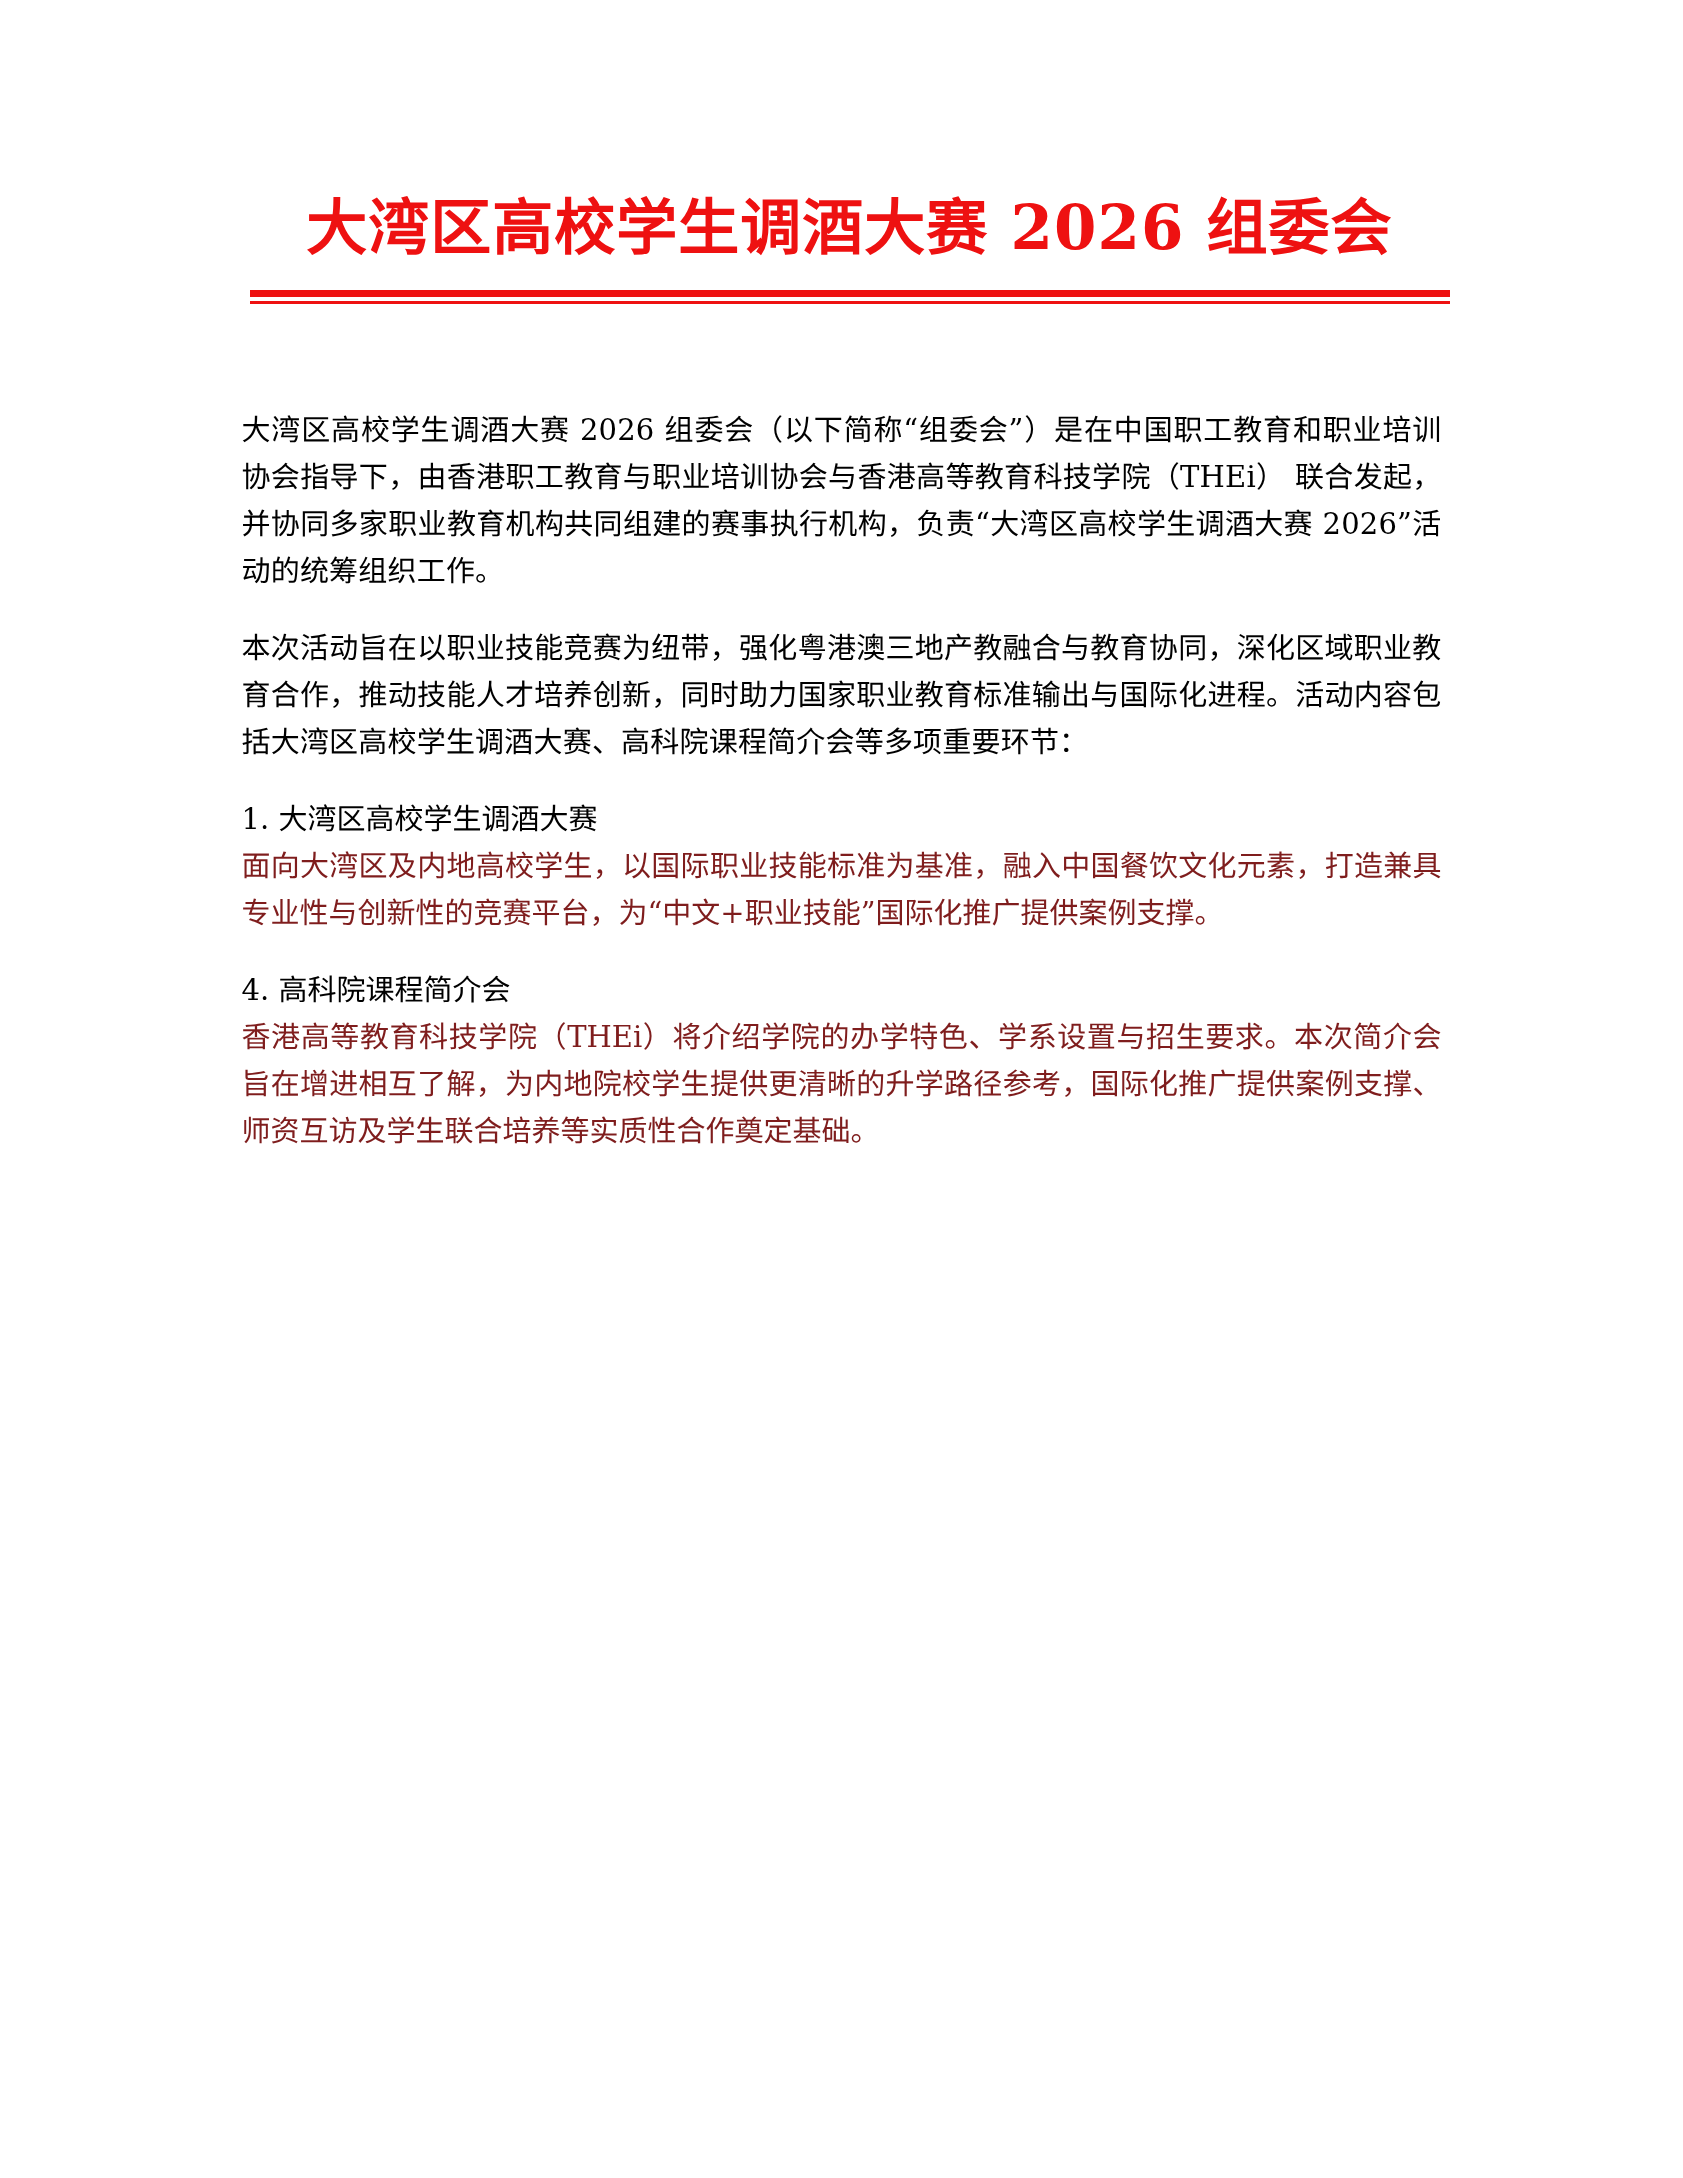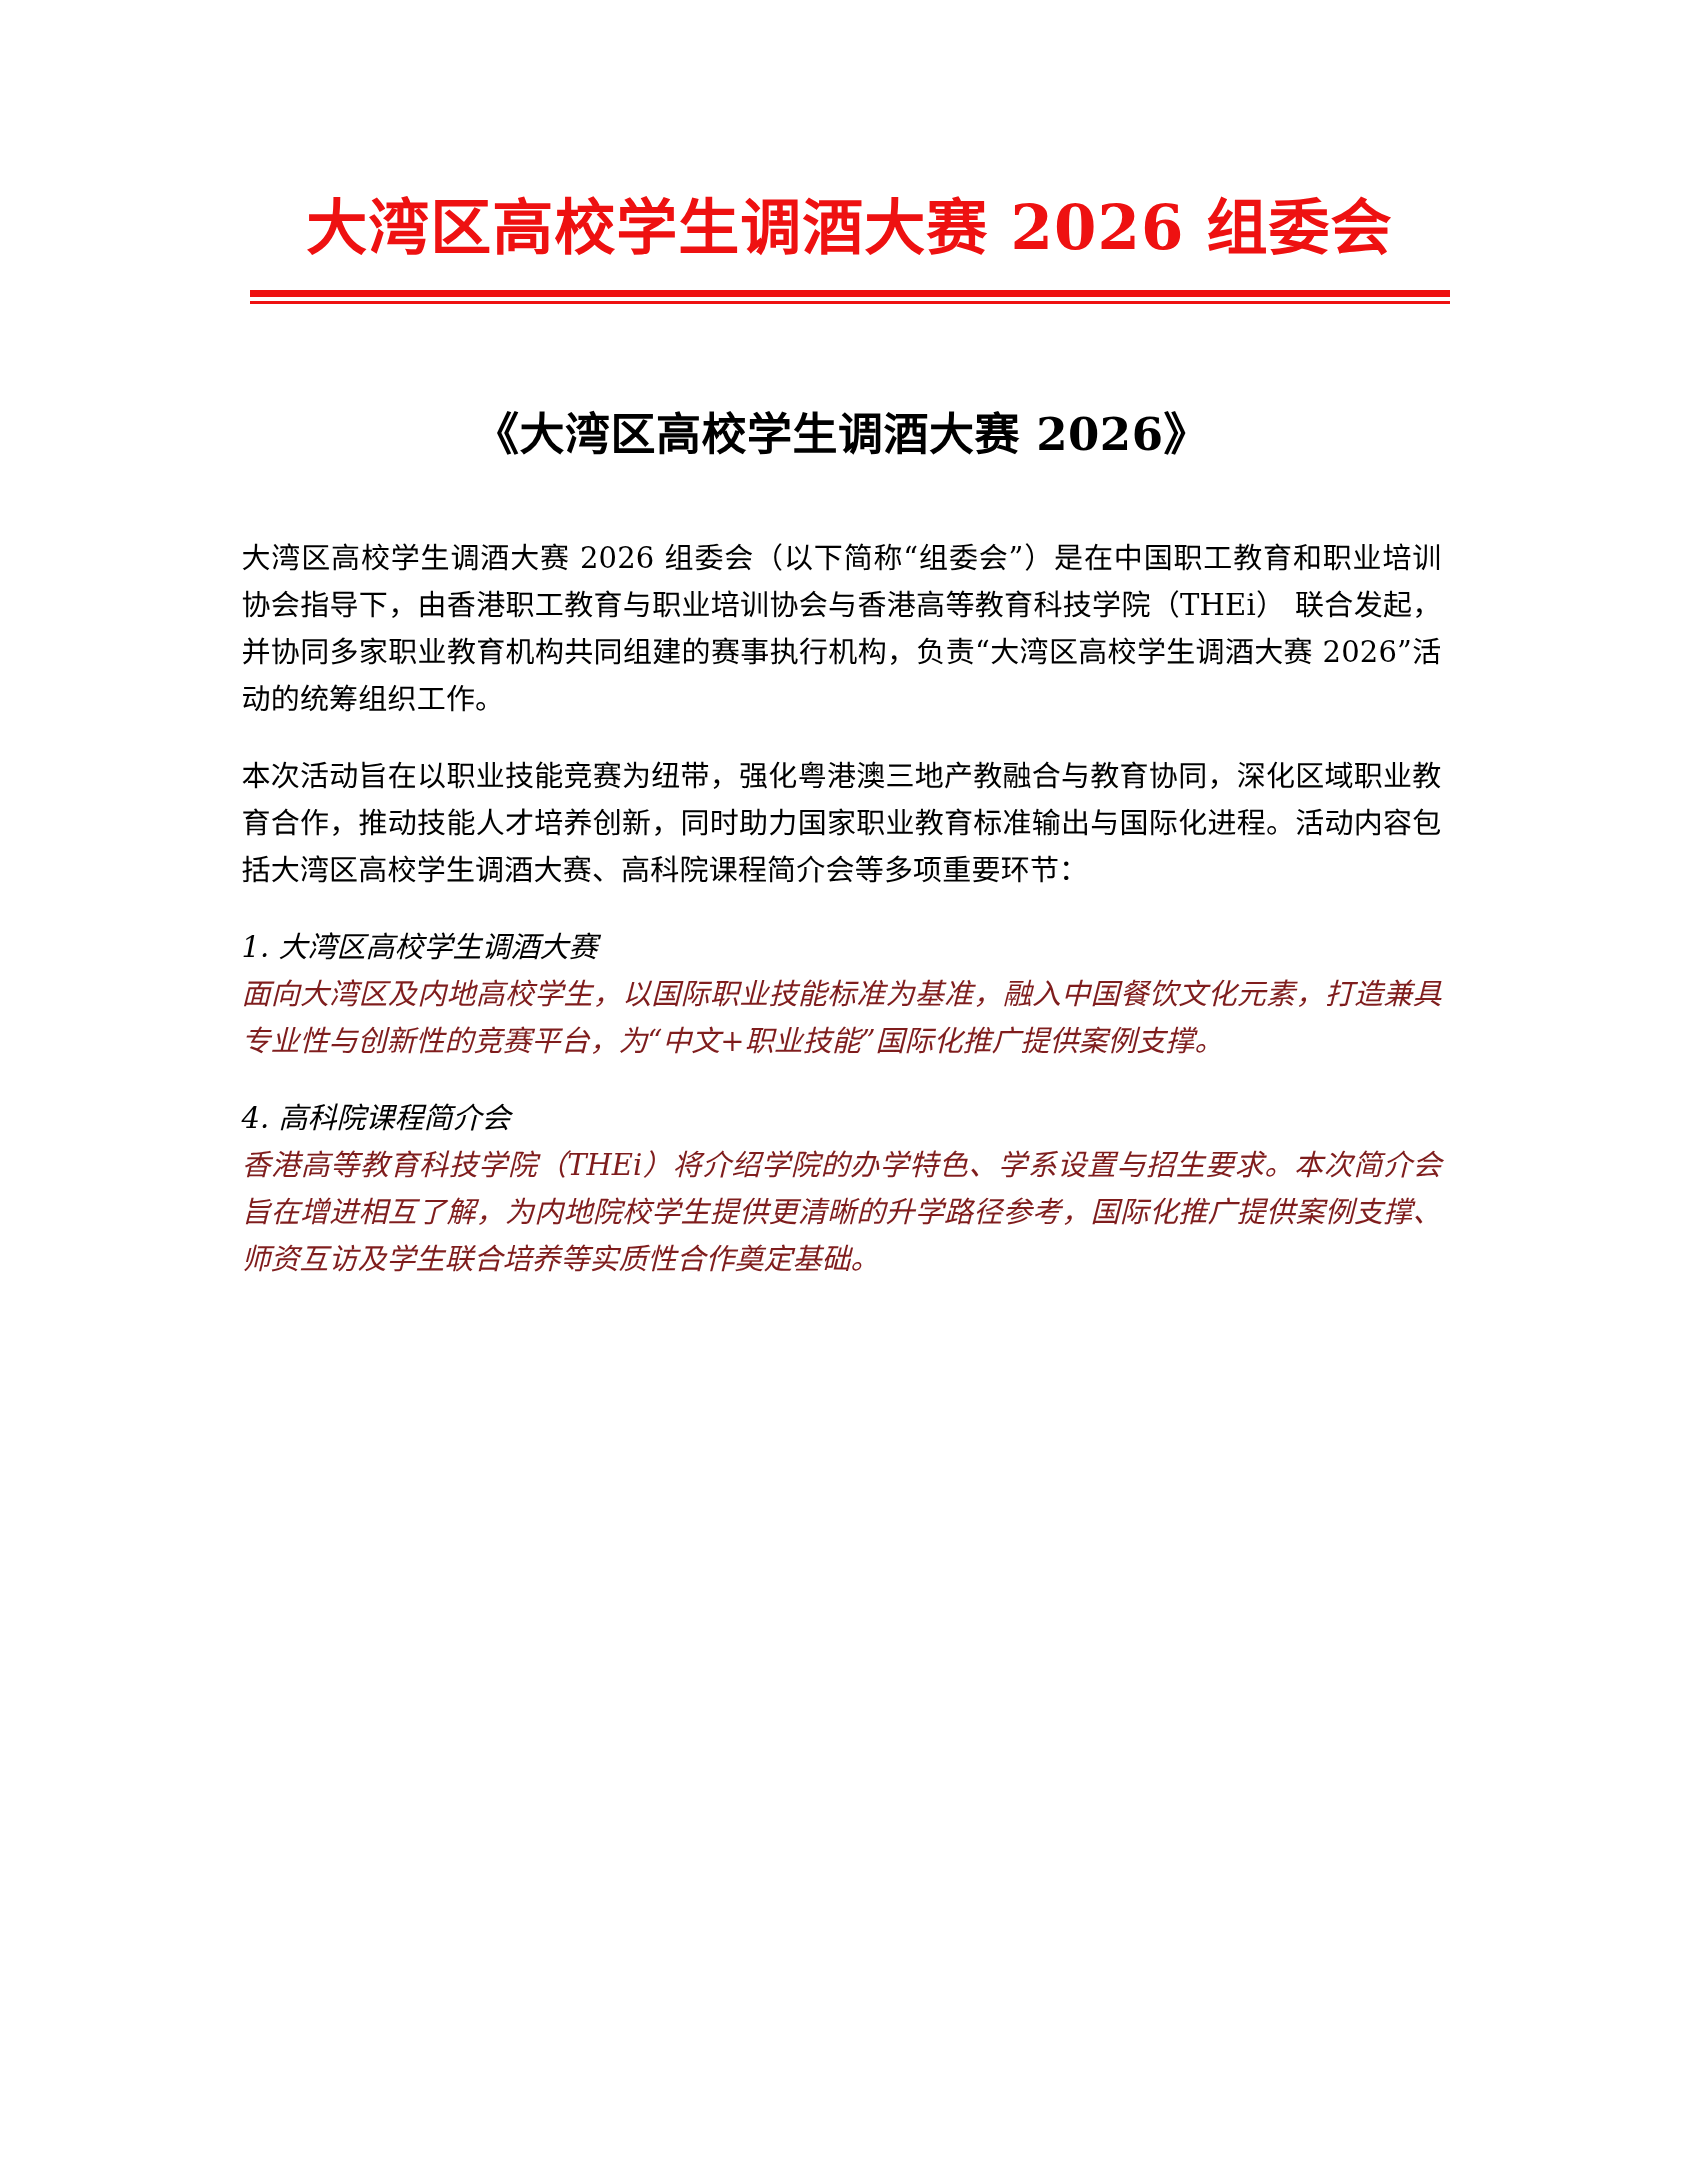--- a/index.html
+++ b/index.html
@@ -85,21 +85,20 @@
     color: #000000;
     margin: 0 0 30px 0;
     text-align: justify;
     text-justify: inter-ideograph;
     letter-spacing: 0.2px;
     word-break: break-all;
   }
 
   .section-block {
     margin: 0 0 30px 0;
-    font-style: italic;
   }
   .section-heading {
     font-family: "DejaVu Serif", "Liberation Serif", serif;
     font-size: 29px;
     line-height: 47px;
     color: #000000;
     margin: 0;
     white-space: nowrap;
   }
   .section-text {
@@ -122,21 +121,20 @@
     <h1 class="letterhead-title">大湾区高校学生调酒大赛 2026 组委会</h1>
     <div class="letterhead-rule-wrap">
       <div class="rule-thick"></div>
       <div class="rule-gap"></div>
       <div class="rule-thin"></div>
     </div>
   </header>
 
   <main class="doc-body">
 
-    <h2 class="doc-title">《大湾区高校学生调酒大赛 2026》</h2>
 
     <p class="para">大湾区高校学生调酒大赛 2026 组委会（以下简称“组委会”）是在中国职工教育和职业培训协会指导下，由香港职工教育与职业培训协会与香港高等教育科技学院（THEi） 联合发起，并协同多家职业教育机构共同组建的赛事执行机构，负责“大湾区高校学生调酒大赛 2026”活动的统筹组织工作。</p>
 
 
     <p class="para">本次活动旨在以职业技能竞赛为纽带，强化粤港澳三地产教融合与教育协同，深化区域职业教育合作，推动技能人才培养创新，同时助力国家职业教育标准输出与国际化进程。活动内容包括大湾区高校学生调酒大赛、高科院课程简介会等多项重要环节：</p>
 
     <section class="section-block">
       <p class="section-heading">1. 大湾区高校学生调酒大赛</p>
       <p class="section-text">面向大湾区及内地高校学生，以国际职业技能标准为基准，融入中国餐饮文化元素，打造兼具专业性与创新性的竞赛平台，为“中文+职业技能”国际化推广提供案例支撑。</p>
     </section>

